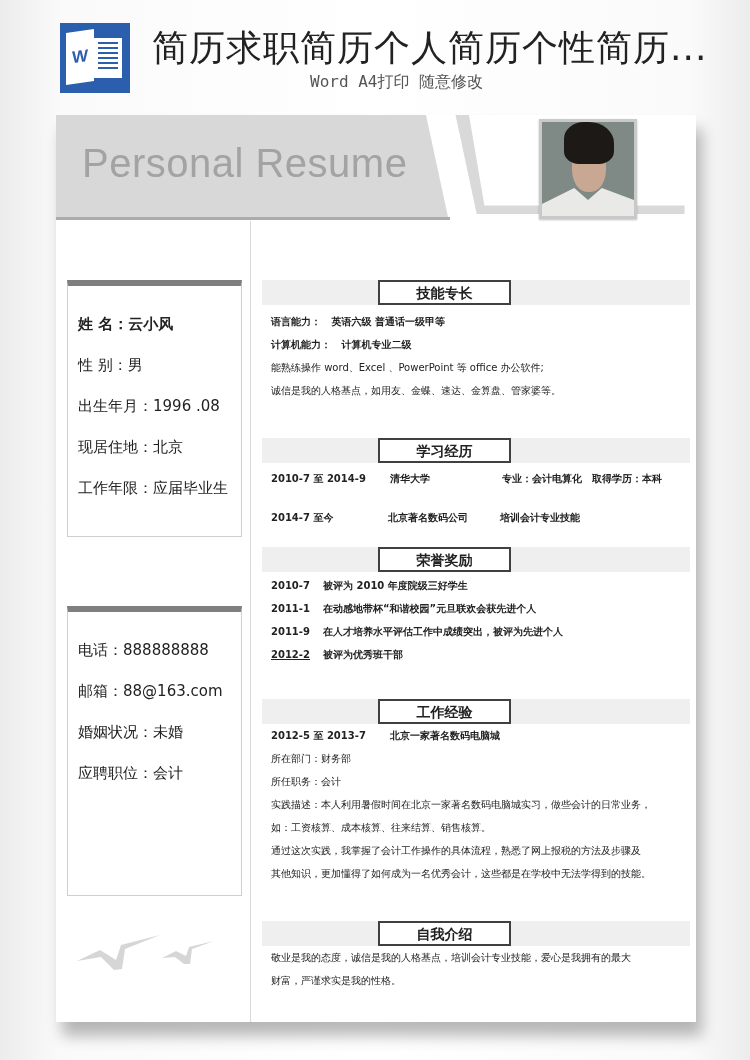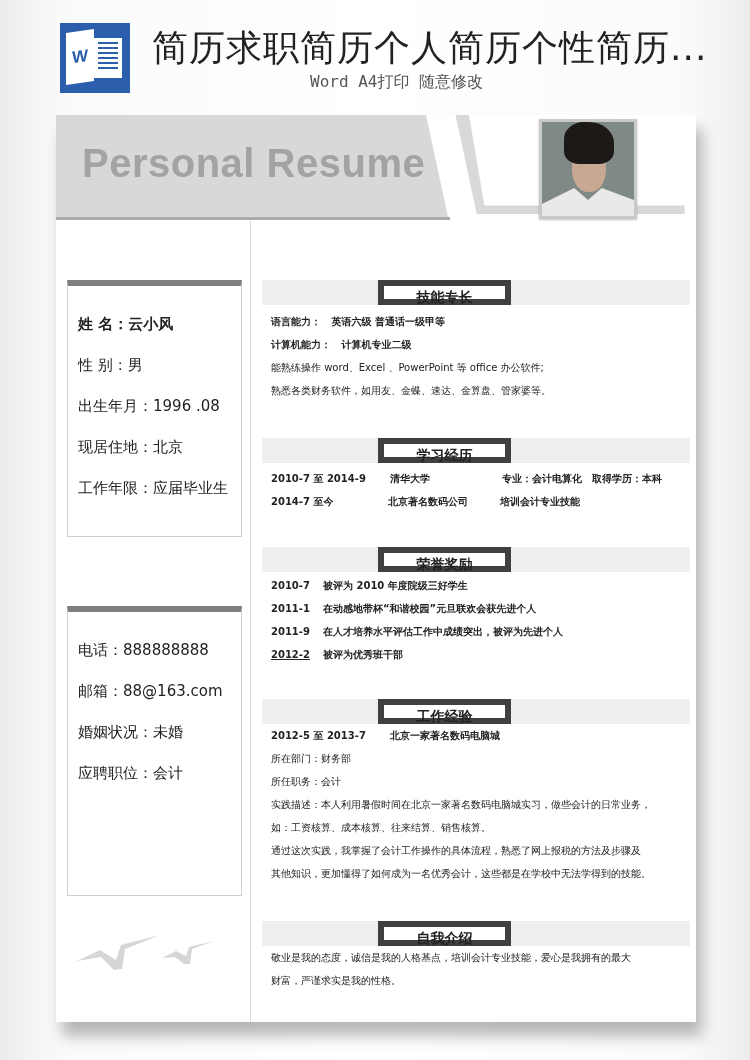--- a/index.html
+++ b/index.html
@@ -55,21 +55,21 @@
     background: #d8d8d8;
     clip-path: polygon(0 0, 370px 0, 392px 102px, 0 102px);
     border-bottom: 3px solid #a8a8a8;
   }
   .title-shadow {
     position: absolute; left: 0; top: 102px; width: 394px; height: 3px;
     background: #ababab;
   }
   .title-text {
     position: absolute; left: 26px; top: 26px;
-    font-family: "Liberation Sans", sans-serif; font-weight: bold;
+    font-family: "Liberation Sans", sans-serif; font-weight: normal;
     font-size: 40px; color: #a3a3a3; letter-spacing: 0.5px; white-space: nowrap;
   }
   .slash-line {
     position: absolute; left: 395px; top: 0; width: 240px; height: 102px;
   }
   .photo {
     position: absolute; left: 483px; top: 4px; width: 98px; height: 100px;
     border: 3px solid #c9c9c9; background: #d5d5d5;
     box-shadow: 0 1px 2px rgba(0,0,0,0.25);
     overflow: hidden;
@@ -106,21 +106,21 @@
   }
   .info-row.bold { font-weight: bold; }
   .birds { position: absolute; left: 18px; top: 820px; width: 150px; height: 40px; }
   
   .section { position: absolute; left: 206px; width: 428px; }
   .sec-bar {
     position: relative; height: 25px; background: #efefef;
   }
   .sec-title {
     position: absolute; left: 116px; top: 0; width: 133px; height: 25px;
-    background: #fff; border: 6px solid #404040;
+    background: #fff; border: 2px solid #404040;
     text-align: center; line-height: 23px;
     font-weight: bold; font-size: 14px; color: #222;
   }
   .line {
     font-size: 10px; line-height: 23px; height: 23px; padding-left: 9px;
     white-space: nowrap; color: #222;
   }
   .line.b { font-weight: bold; }
   .line span { display: inline-block; }
 </style>
@@ -183,33 +183,33 @@
   </svg>
 
   <div class="section" style="top:165px;">
     <div class="sec-bar">
       <div class="sec-title">技能专长</div>
     </div>
     <div style="height:5px;"></div>
     <div class="line b"><span>语言能力：</span>&nbsp;&nbsp;&nbsp;<span>英语六级    普通话一级甲等</span></div>
     <div class="line b"><span>计算机能力：</span>&nbsp;&nbsp;&nbsp;<span>计算机专业二级</span></div>
     <div class="line">能熟练操作 word、Excel 、PowerPoint  等 office 办公软件;</div>
-    <div class="line">熟悉各类财务软件，如用友、金蝶、速达、金算盘、管家婆等。</div>
+    <div class="line">诚信是我的人格基点，如用友、金蝶、速达、金算盘、管家婆等。</div>
   </div>
 
   <div class="section" style="top:323px;">
     <div class="sec-bar">
       <div class="sec-title">学习经历</div>
     </div>
     <div style="height:4px;"></div>
     <div class="line b">
       <span style="width:119px;">2010-7 至 2014-9</span><span style="width:112px;">清华大学</span><span style="width:90px;">专业：会计电算化</span><span>取得学历：本科</span>
     </div>
     <div class="line b">
-      <span style="width:117px;">2014-7 至今</span><span style="width:112px;">北京著名数码公司</span><span>培训会计专业技能</span>
+      <span style="width:117px;margin-top:16px;">2014-7 至今</span><span style="width:112px;">北京著名数码公司</span><span>培训会计专业技能</span>
     </div>
   </div>
 
   <div class="section" style="top:432px;">
     <div class="sec-bar">
       <div class="sec-title">荣誉奖励</div>
     </div>
     <div style="height:2px;"></div>
     <div class="line b"><span style="width:52px;">2010-7</span><span>被评为 2010 年度院级三好学生</span></div>
     <div class="line b"><span style="width:52px;">2011-1</span><span>在动感地带杯“和谐校园”元旦联欢会获先进个人</span></div>

